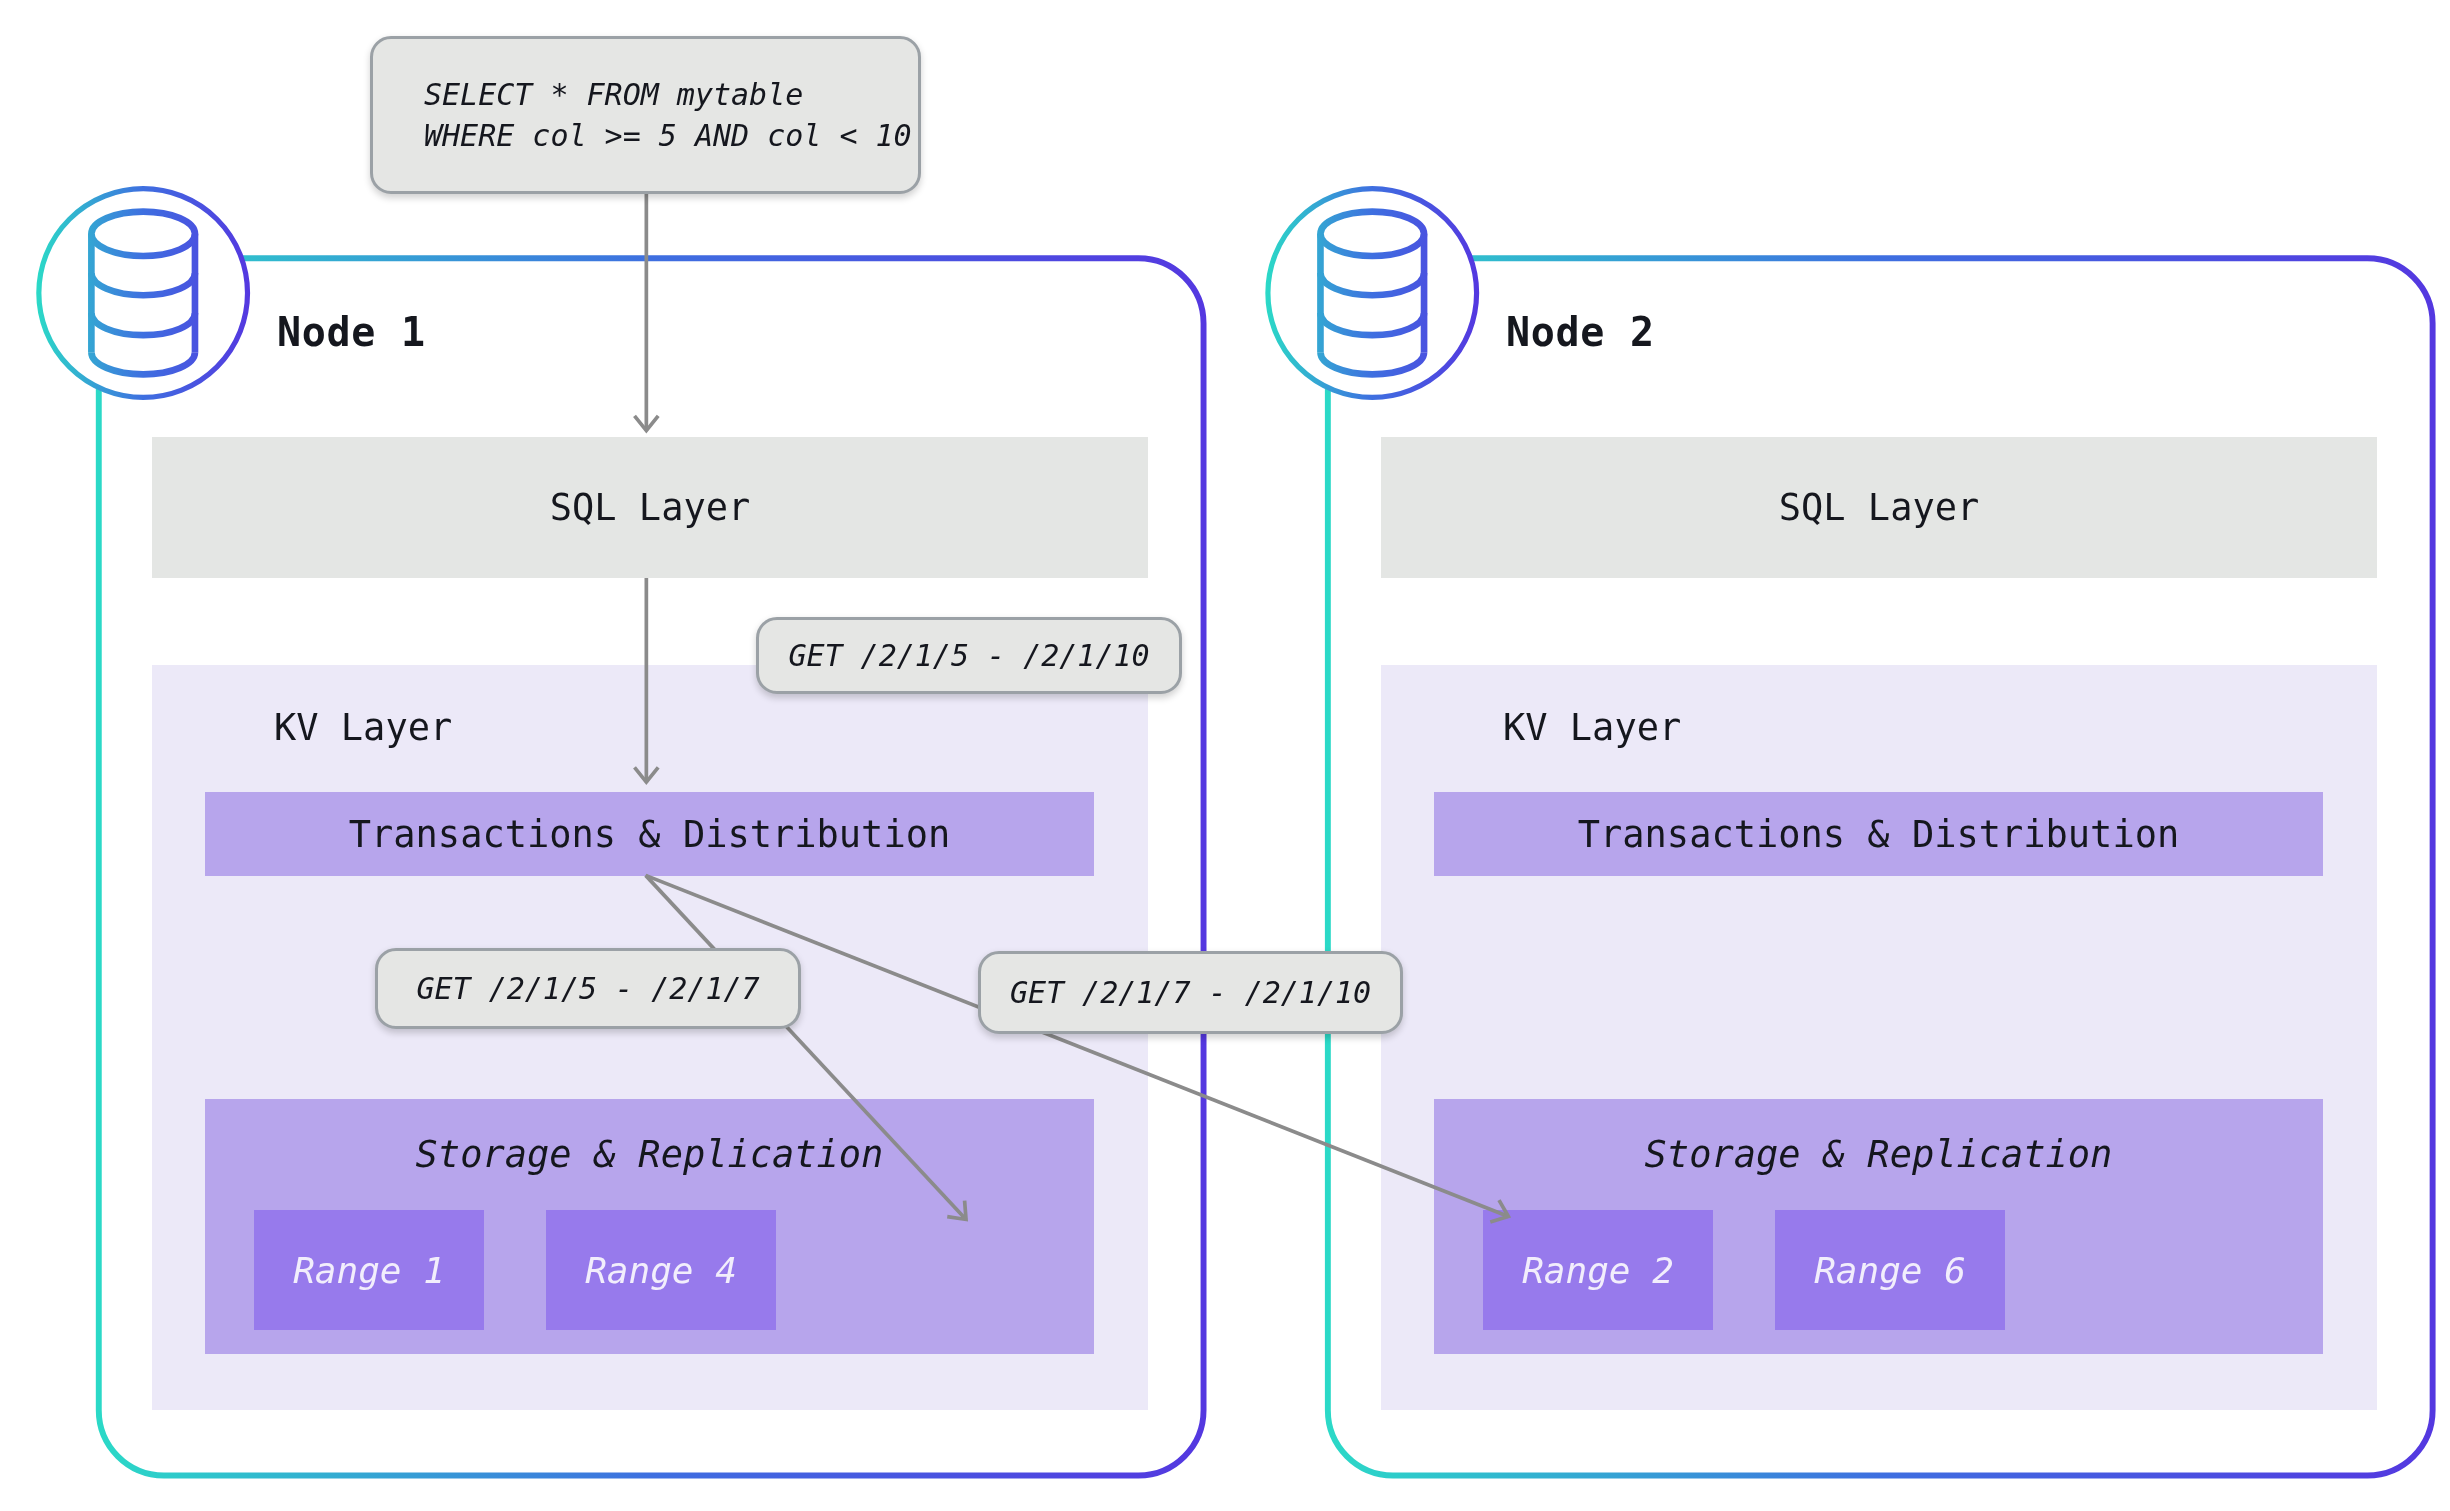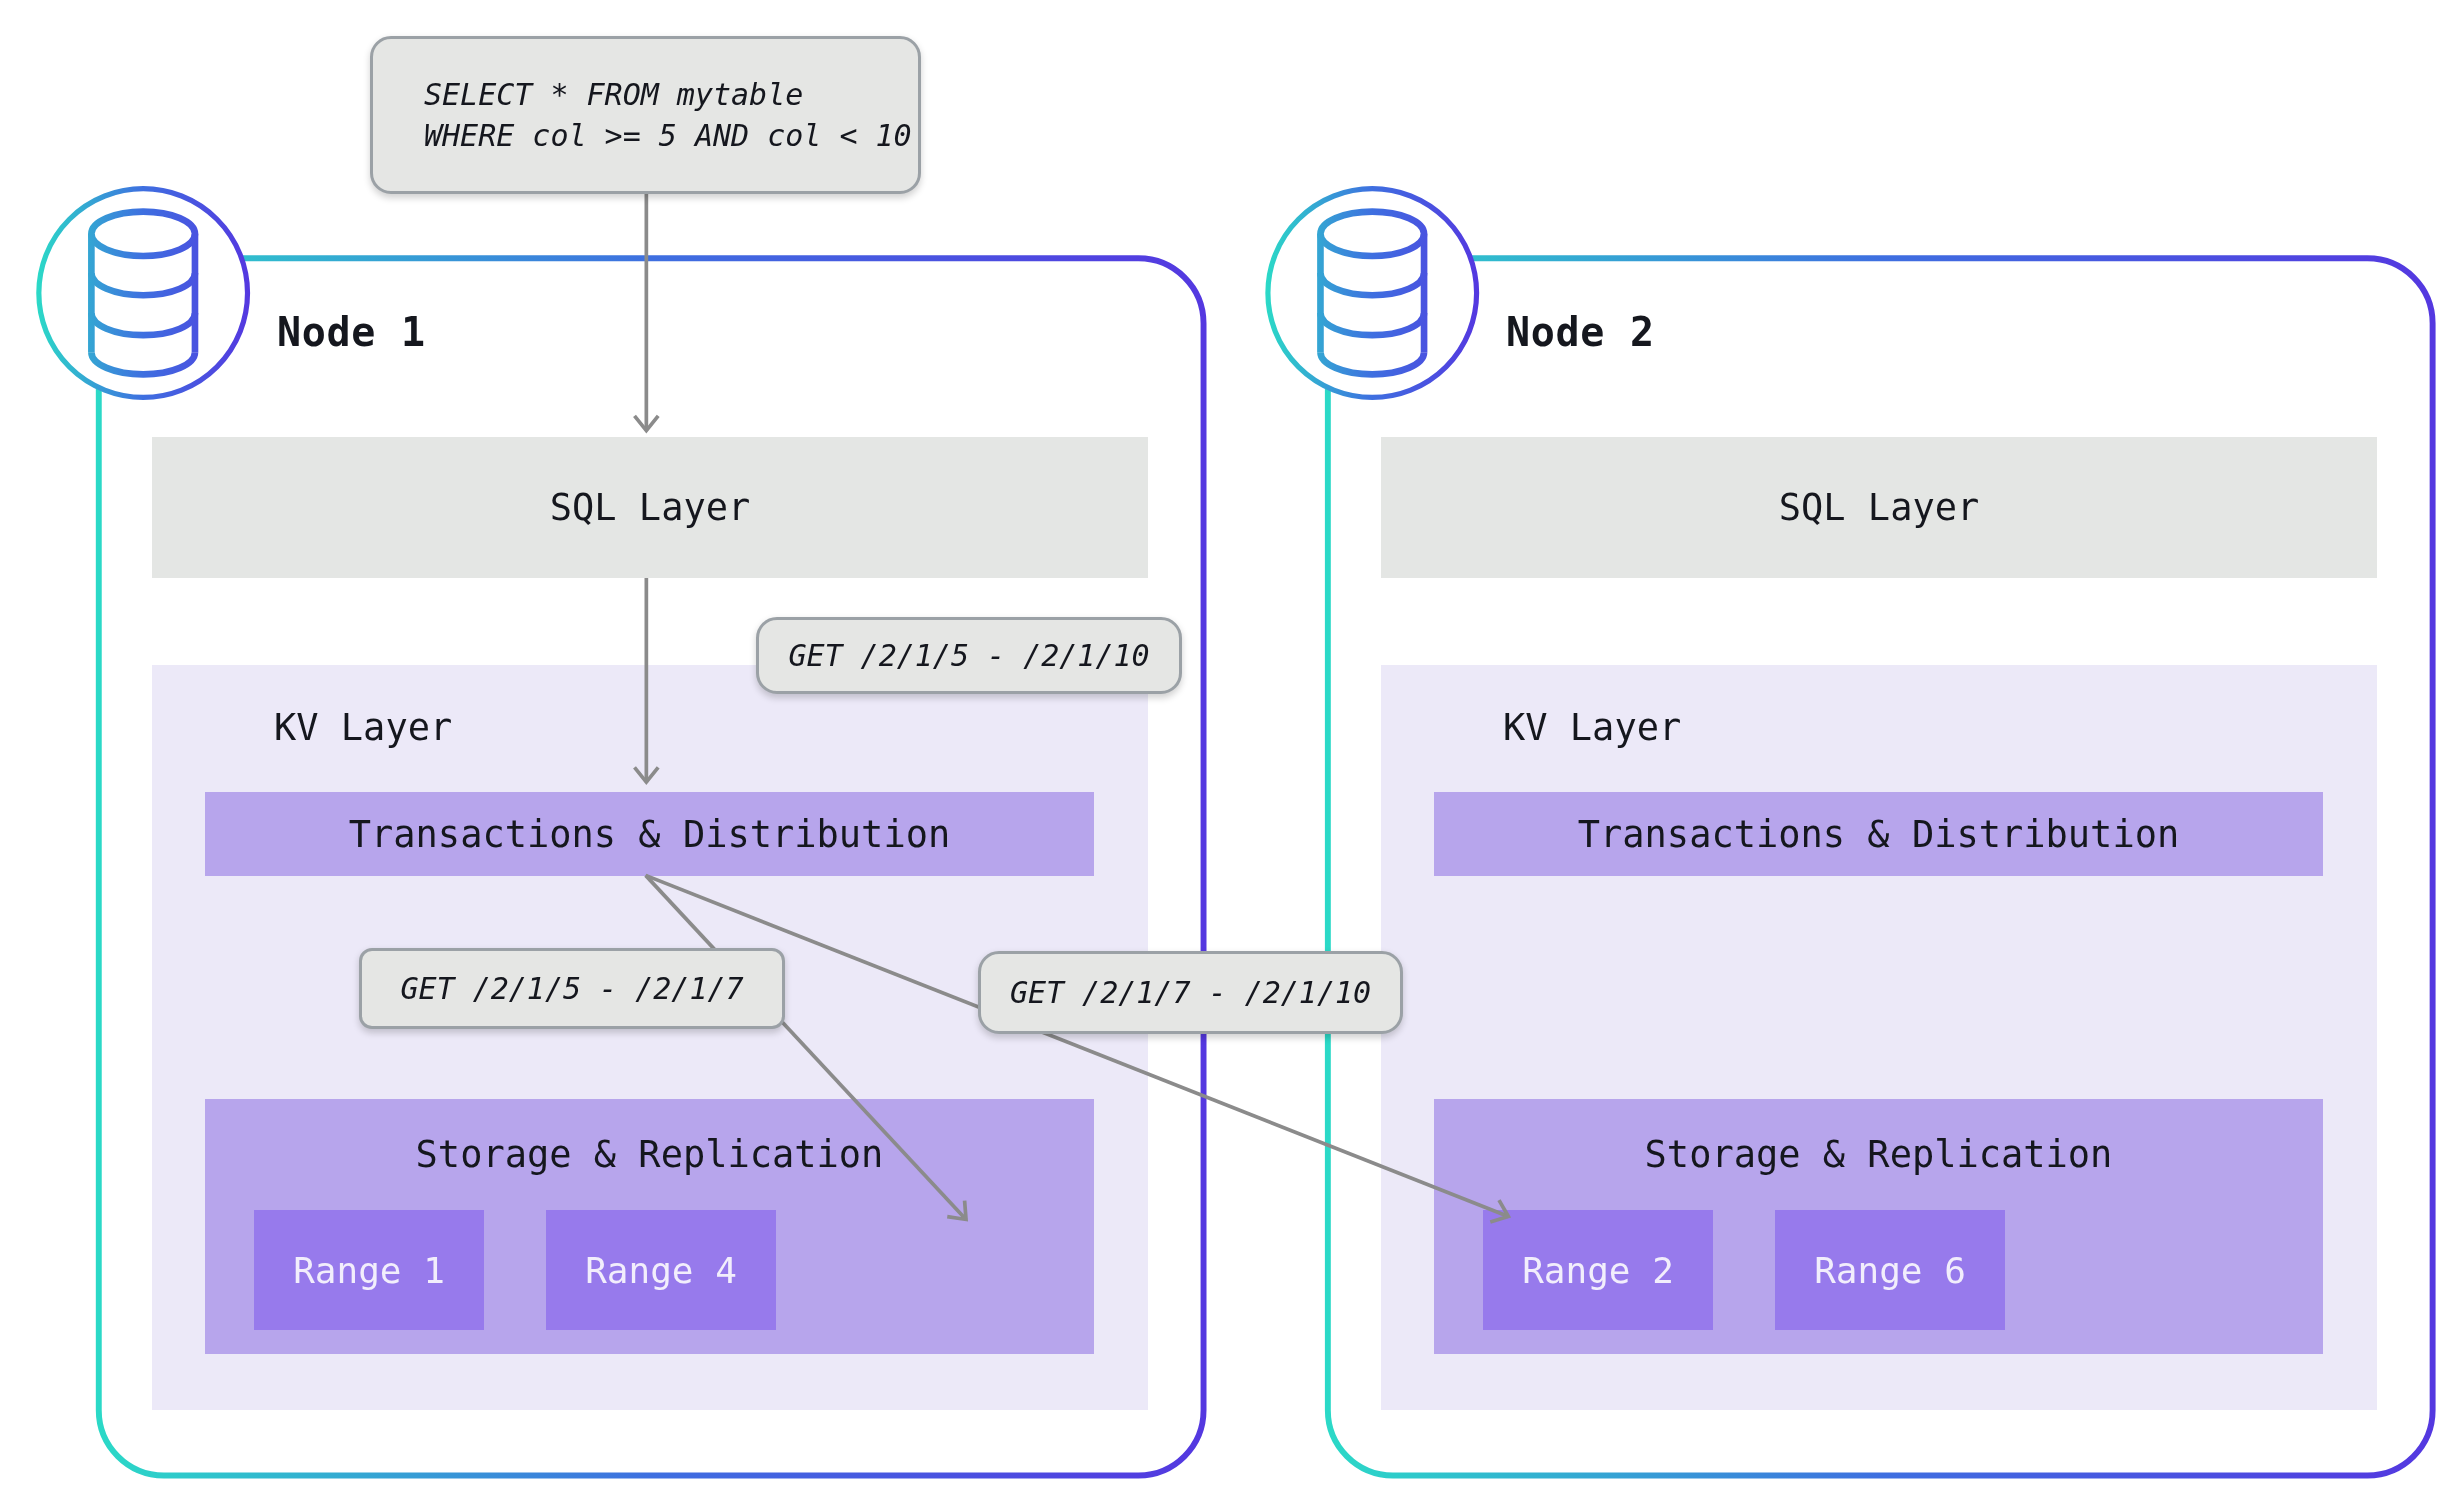--- a/index.html
+++ b/index.html
@@ -19,42 +19,42 @@
   .sql-layer{
     position:absolute;left:152px;top:437px;width:996px;height:141px;background:#E4E6E4;
     display:flex;align-items:center;justify-content:center;font-size:37px;white-space:nowrap;
   }
   .kv-layer{position:absolute;left:152px;top:665px;width:996px;height:745px;background:#ECE9F8;}
   .kv-label{position:absolute;left:122px;top:41px;font-size:37px;white-space:nowrap;}
   .td-box{
     position:absolute;left:53px;top:127px;width:889px;height:84px;background:#B7A5EC;
     display:flex;align-items:center;justify-content:center;font-size:37px;white-space:nowrap;
   }
-  .storage-box{position:absolute;left:53px;top:434px;width:889px;height:255px;background:#B7A5EC;}
+  .storage-box{position:absolute;left:53px;top:434px;width:889px;height:255px;background:#B7A5EC;font-style:italic;}
   .storage-title{position:absolute;left:0;top:34px;width:100%;text-align:center;font-size:37px;white-space:nowrap;}
   .ranges{position:absolute;left:49px;top:111px;display:flex;gap:62px;}
   .range{
     width:230px;height:120px;background:#977AEC;color:#F2EEFC;
     display:flex;align-items:center;justify-content:center;font-size:36px;white-space:nowrap;
   }
 
   
   .bubble{
     position:absolute;background:#E5E6E4;border:3px solid #9BA1A6;border-radius:21px;
     box-shadow:0 3.7px 7.4px rgba(0,0,0,0.18);
     display:flex;align-items:center;justify-content:center;
     font-style:italic;font-size:30px;box-sizing:border-box;white-space:nowrap;
   }
   #query-box{
     left:370px;top:36px;width:551px;height:158px;
     flex-direction:column;align-items:flex-start;justify-content:center;
     padding-left:51px;line-height:41px;
   }
   #get-full{left:756px;top:617px;width:426px;height:77px;}
-  #get-left{left:359px;top:948px;width:426px;height:81px;border-radius:13px;}
+  #get-left{left:375px;top:948px;width:426px;height:81px;}
   #get-right{left:941px;top:951px;width:425px;height:83px;margin-left:37px;}
 </style>
 </head>
 <body>
 
 <div class="stage">
 
   <svg class="layer" width="2450" height="1511" viewBox="0 0 3310 2042">
     <defs>
       <linearGradient id="gradBorder" gradientUnits="userSpaceOnUse" x1="133" y1="0" x2="1626" y2="0">

